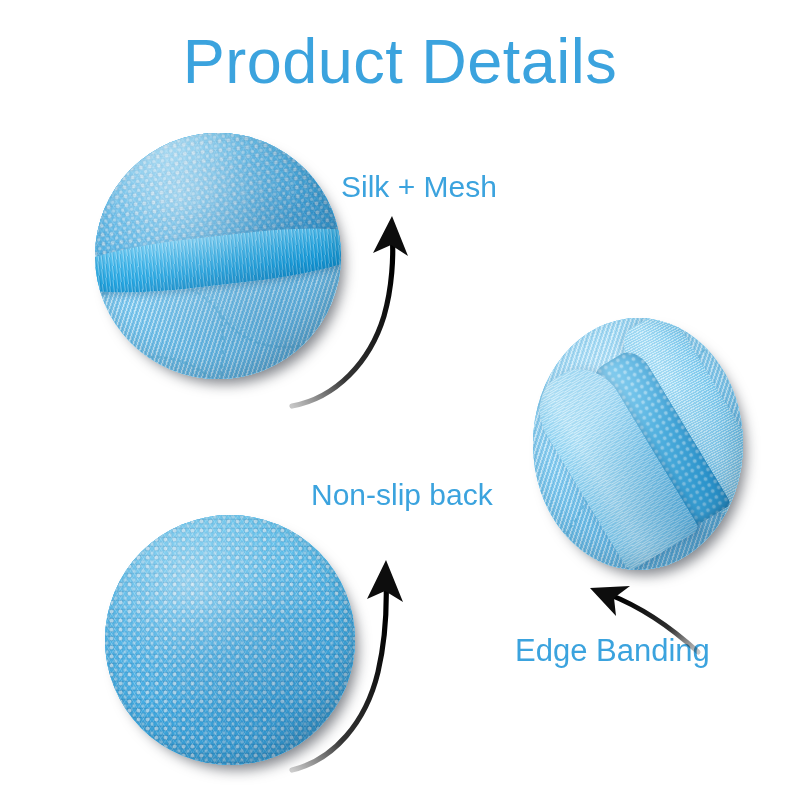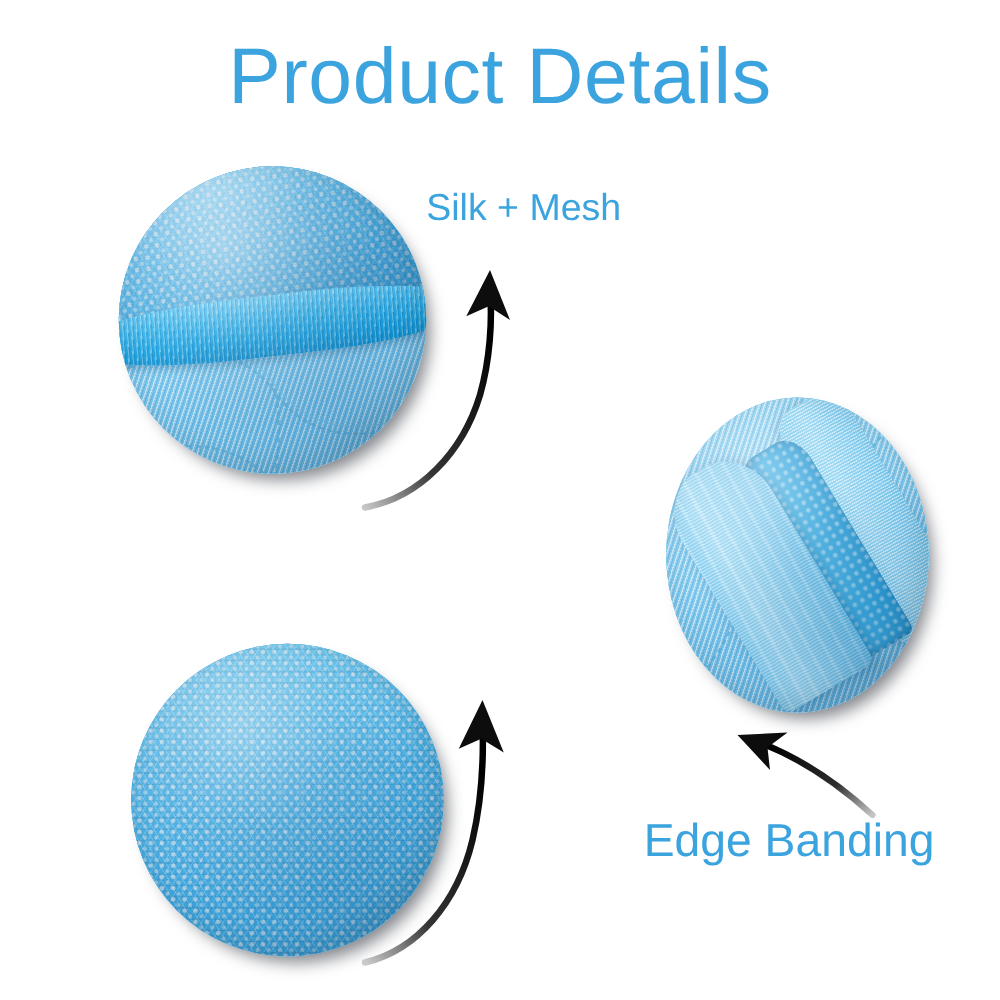--- a/index.html
+++ b/index.html
@@ -35,24 +35,24 @@
 
   
   .label {
     position: absolute;
     color: #3ba3de;
     font-size: 30px;
     font-weight: 400;
     white-space: nowrap;
     line-height: 1.2;
   }
-  .label-silk-mesh { left: 341px; top: 149px; }
+  .label-silk-mesh { left: 341px; top: 169px; }
   .label-nonslip   { left: 311px; top: 477px; }
   .label-meshbr    { left: 311px; top: 526px; }
-  .label-edge      { left: 515px; top: 651px; font-size: 37px; }
+  .label-edge      { left: 515px; top: 632px; font-size: 31px; }
 
   
   .photo {
     position: absolute;
     border-radius: 50%;
     overflow: hidden;
     background: #63c2ee;
   }
   .photo::after {
     
@@ -324,20 +324,21 @@
     </svg>
   </div>
 
   <div class="photo-shadow" style="left:105px;top:515px;width:250px;height:250px;"></div>
   <div class="photo" id="photo-mesh">
     <div class="tex-mesh"></div>
     <div class="tex-mesh-fine"></div>
     <div class="tex-sheen"></div>
   </div>
 
+  <div class="label label-nonslip">Non-slip back</div>
 
 
   <div class="arrow" id="arrow-mesh-breathable">
     <svg width="130" height="230" viewBox="0 0 130 230">
       <defs>
         <linearGradient id="agrad2" x1="0" y1="1" x2="0.7" y2="0">
           <stop offset="0%" stop-color="#1a1a1a" stop-opacity="0.22"></stop>
           <stop offset="35%" stop-color="#111111" stop-opacity="0.85"></stop>
           <stop offset="100%" stop-color="#000000" stop-opacity="1"></stop>
         </linearGradient>

